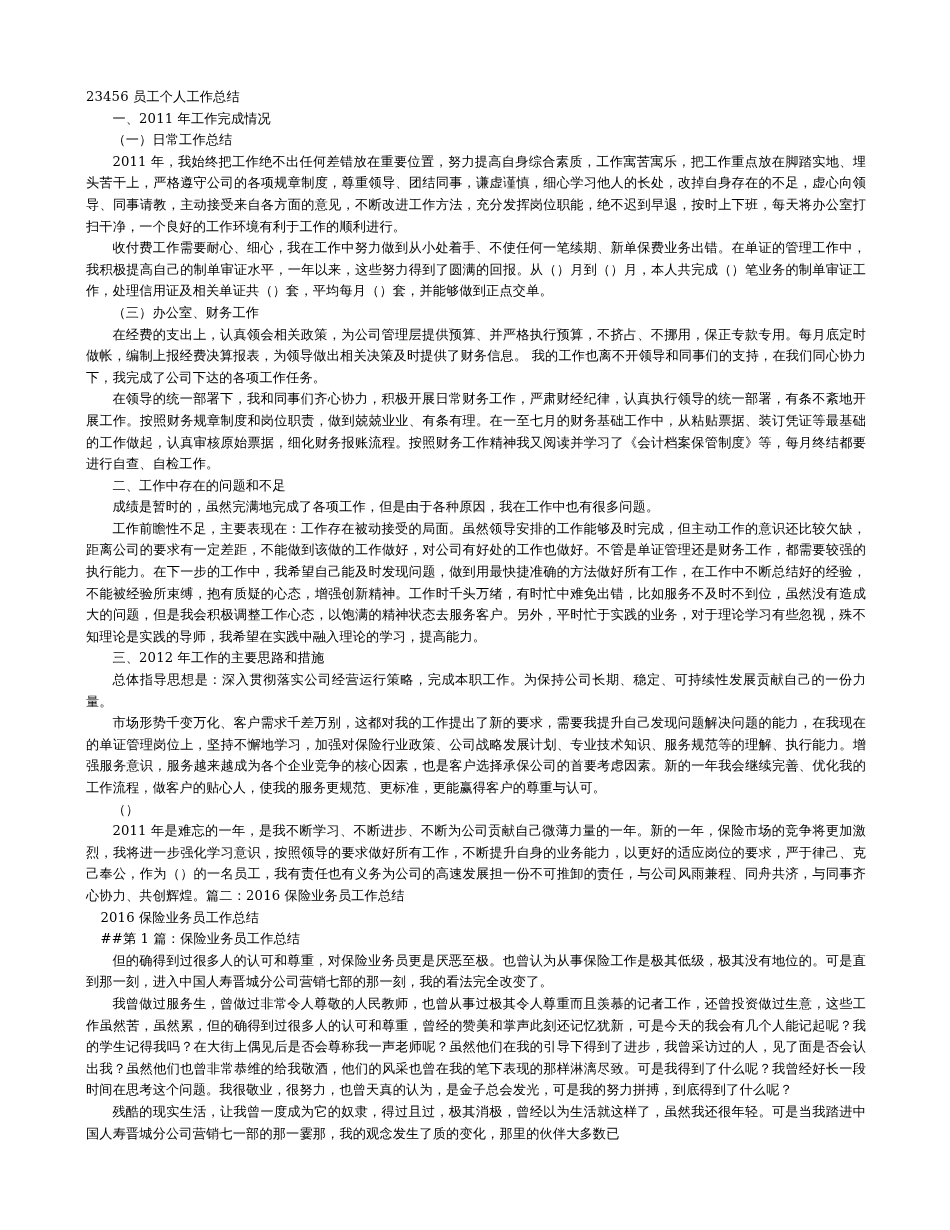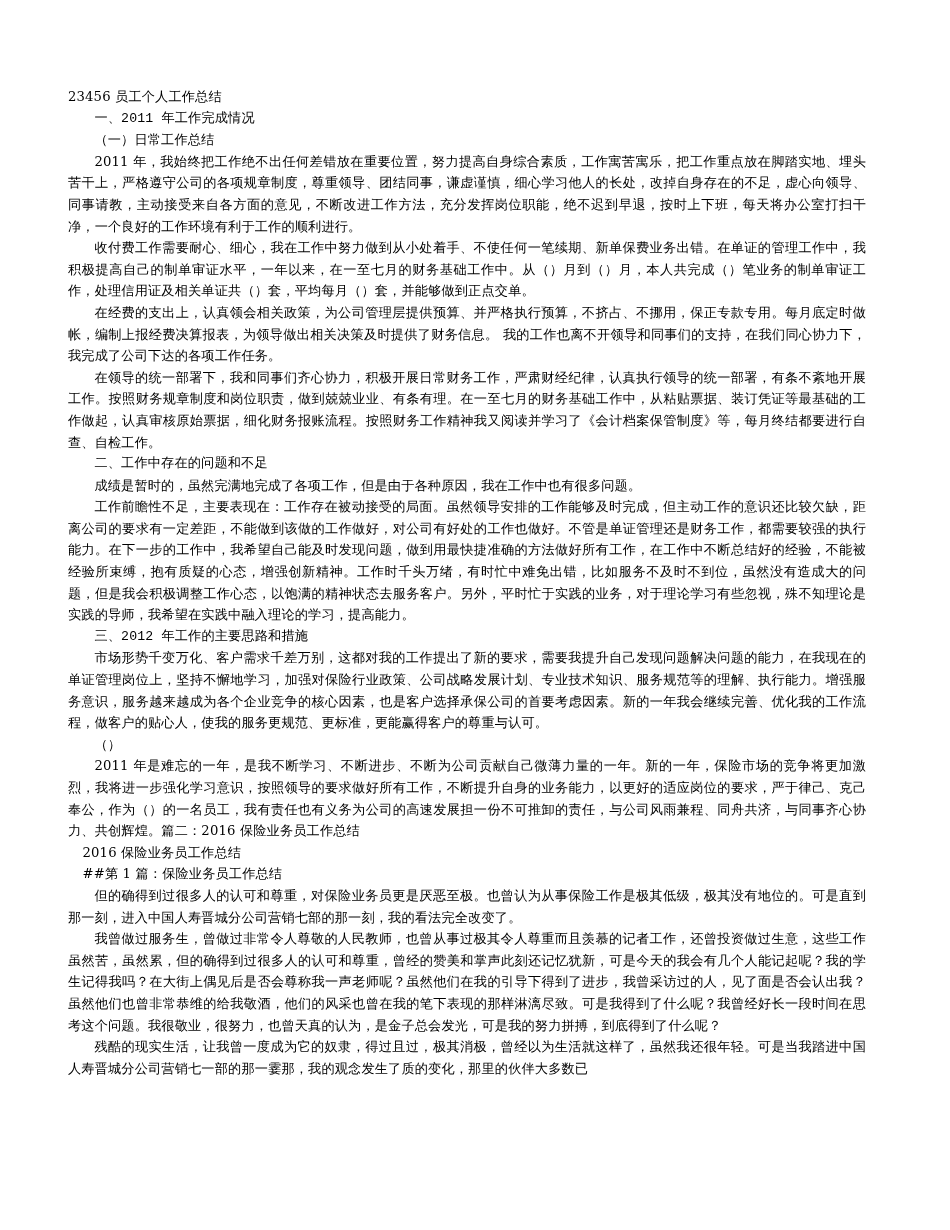--- a/index.html
+++ b/index.html
@@ -14,21 +14,21 @@
     overflow: hidden;
     font-family: "DejaVu Serif", "Liberation Serif", serif;
     color: #000000;
   }
   #page {
     position: relative;
     width: 950px;
     height: 1230px;
     background: #ffffff;
     box-sizing: border-box;
-    padding: 86px 84px 0 68px;
+    padding: 86px 84px 0 86px;
   }
   .doc-body {
     font-size: 13.2px;
     line-height: 21.6px;
     text-align: justify;
     text-justify: inter-ideograph;
     letter-spacing: 0.15px;
     word-break: break-all;
     -webkit-font-smoothing: antialiased;
   }
@@ -43,21 +43,20 @@
   .p-flush {
     text-indent: 0;
   }
   
   .p-indent {
     text-indent: 2em;
   }
   
   .p-head {
     text-indent: 2em;
-    font-family: Liberation Mono, monospace;
   }
   .p-sub {
     text-indent: 2em;
   }
   .p-hash {
     text-indent: 1.1em;
   }
   .p-title2 {
     text-indent: 1.1em;
   }
@@ -67,27 +66,29 @@
 </style>
 </head>
 <body>
 
 <div id="page">
   <div class="doc-body">
     <p class="p-flush">23456 员工个人工作总结</p>
     <p class="p-head">一、2011 年工作完成情况</p>
     <p class="p-sub">（一）日常工作总结</p>
     <p class="p-indent">2011 年，我始终把工作绝不出任何差错放在重要位置，努力提高自身综合素质，工作寓苦寓乐，把工作重点放在脚踏实地、埋头苦干上，严格遵守公司的各项规章制度，尊重领导、团结同事，谦虚谨慎，细心学习他人的长处，改掉自身存在的不足，虚心向领导、同事请教，主动接受来自各方面的意见，不断改进工作方法，充分发挥岗位职能，绝不迟到早退，按时上下班，每天将办公室打扫干净，一个良好的工作环境有利于工作的顺利进行。</p>
-    <p class="p-indent">收付费工作需要耐心、细心，我在工作中努力做到从小处着手、不使任何一笔续期、新单保费业务出错。在单证的管理工作中，我积极提高自己的制单审证水平，一年以来，在一至七月的财务基础工作中。从（）月到（）月，本人共完成（）笔业务的制单审证工作，处理信用证及相关单证共（）套，平均每月（）套，并能够做到正点交单。</p>
+    <p class="p-indent">收付费工作需要耐心、细心，我在工作中努力做到从小处着手、不使任何一笔续期、新单保费业务出错。在单证的管理工作中，我积极提高自己的制单审证水平，一年以来，这些努力得到了圆满的回报。从（）月到（）月，本人共完成（）笔业务的制单审证工作，处理信用证及相关单证共（）套，平均每月（）套，并能够做到正点交单。</p>
+    <p class="p-sub">（三）办公室、财务工作</p>
     <p class="p-indent">在经费的支出上，认真领会相关政策，为公司管理层提供预算、并严格执行预算，不挤占、不挪用，保正专款专用。每月底定时做帐，编制上报经费决算报表，为领导做出相关决策及时提供了财务信息。 我的工作也离不开领导和同事们的支持，在我们同心协力下，我完成了公司下达的各项工作任务。</p>
     <p class="p-indent">在领导的统一部署下，我和同事们齐心协力，积极开展日常财务工作，严肃财经纪律，认真执行领导的统一部署，有条不紊地开展工作。按照财务规章制度和岗位职责，做到兢兢业业、有条有理。在一至七月的财务基础工作中，从粘贴票据、装订凭证等最基础的工作做起，认真审核原始票据，细化财务报账流程。按照财务工作精神我又阅读并学习了《会计档案保管制度》等，每月终结都要进行自查、自检工作。</p>
     <p class="p-head">二、工作中存在的问题和不足</p>
     <p class="p-indent">成绩是暂时的，虽然完满地完成了各项工作，但是由于各种原因，我在工作中也有很多问题。</p>
     <p class="p-indent">工作前瞻性不足，主要表现在：工作存在被动接受的局面。虽然领导安排的工作能够及时完成，但主动工作的意识还比较欠缺，距离公司的要求有一定差距，不能做到该做的工作做好，对公司有好处的工作也做好。不管是单证管理还是财务工作，都需要较强的执行能力。在下一步的工作中，我希望自己能及时发现问题，做到用最快捷准确的方法做好所有工作，在工作中不断总结好的经验，不能被经验所束缚，抱有质疑的心态，增强创新精神。工作时千头万绪，有时忙中难免出错，比如服务不及时不到位，虽然没有造成大的问题，但是我会积极调整工作心态，以饱满的精神状态去服务客户。另外，平时忙于实践的业务，对于理论学习有些忽视，殊不知理论是实践的导师，我希望在实践中融入理论的学习，提高能力。</p>
     <p class="p-head">三、2012 年工作的主要思路和措施</p>
+    <p class="p-indent">总体指导思想是：深入贯彻落实公司经营运行策略，完成本职工作。为保持公司长期、稳定、可持续性发展贡献自己的一份力量。</p>
     <p class="p-indent">市场形势千变万化、客户需求千差万别，这都对我的工作提出了新的要求，需要我提升自己发现问题解决问题的能力，在我现在的单证管理岗位上，坚持不懈地学习，加强对保险行业政策、公司战略发展计划、专业技术知识、服务规范等的理解、执行能力。增强服务意识，服务越来越成为各个企业竞争的核心因素，也是客户选择承保公司的首要考虑因素。新的一年我会继续完善、优化我的工作流程，做客户的贴心人，使我的服务更规范、更标准，更能赢得客户的尊重与认可。</p>
     <p class="p-paren">（）</p>
     <p class="p-indent">2011 年是难忘的一年，是我不断学习、不断进步、不断为公司贡献自己微薄力量的一年。新的一年，保险市场的竞争将更加激烈，我将进一步强化学习意识，按照领导的要求做好所有工作，不断提升自身的业务能力，以更好的适应岗位的要求，严于律己、克己奉公，作为（）的一名员工，我有责任也有义务为公司的高速发展担一份不可推卸的责任，与公司风雨兼程、同舟共济，与同事齐心协力、共创辉煌。篇二：2016 保险业务员工作总结</p>
     <p class="p-title2">2016 保险业务员工作总结</p>
     <p class="p-hash">##第 1 篇：保险业务员工作总结</p>
     <p class="p-indent">但的确得到过很多人的认可和尊重，对保险业务员更是厌恶至极。也曾认为从事保险工作是极其低级，极其没有地位的。可是直到那一刻，进入中国人寿晋城分公司营销七部的那一刻，我的看法完全改变了。</p>
     <p class="p-indent">我曾做过服务生，曾做过非常令人尊敬的人民教师，也曾从事过极其令人尊重而且羡慕的记者工作，还曾投资做过生意，这些工作虽然苦，虽然累，但的确得到过很多人的认可和尊重，曾经的赞美和掌声此刻还记忆犹新，可是今天的我会有几个人能记起呢？我的学生记得我吗？在大街上偶见后是否会尊称我一声老师呢？虽然他们在我的引导下得到了进步，我曾采访过的人，见了面是否会认出我？虽然他们也曾非常恭维的给我敬酒，他们的风采也曾在我的笔下表现的那样淋漓尽致。可是我得到了什么呢？我曾经好长一段时间在思考这个问题。我很敬业，很努力，也曾天真的认为，是金子总会发光，可是我的努力拼搏，到底得到了什么呢？</p>
     <p class="p-indent">残酷的现实生活，让我曾一度成为它的奴隶，得过且过，极其消极，曾经以为生活就这样了，虽然我还很年轻。可是当我踏进中国人寿晋城分公司营销七一部的那一霎那，我的观念发生了质的变化，那里的伙伴大多数已</p>
   </div>
 </div>

